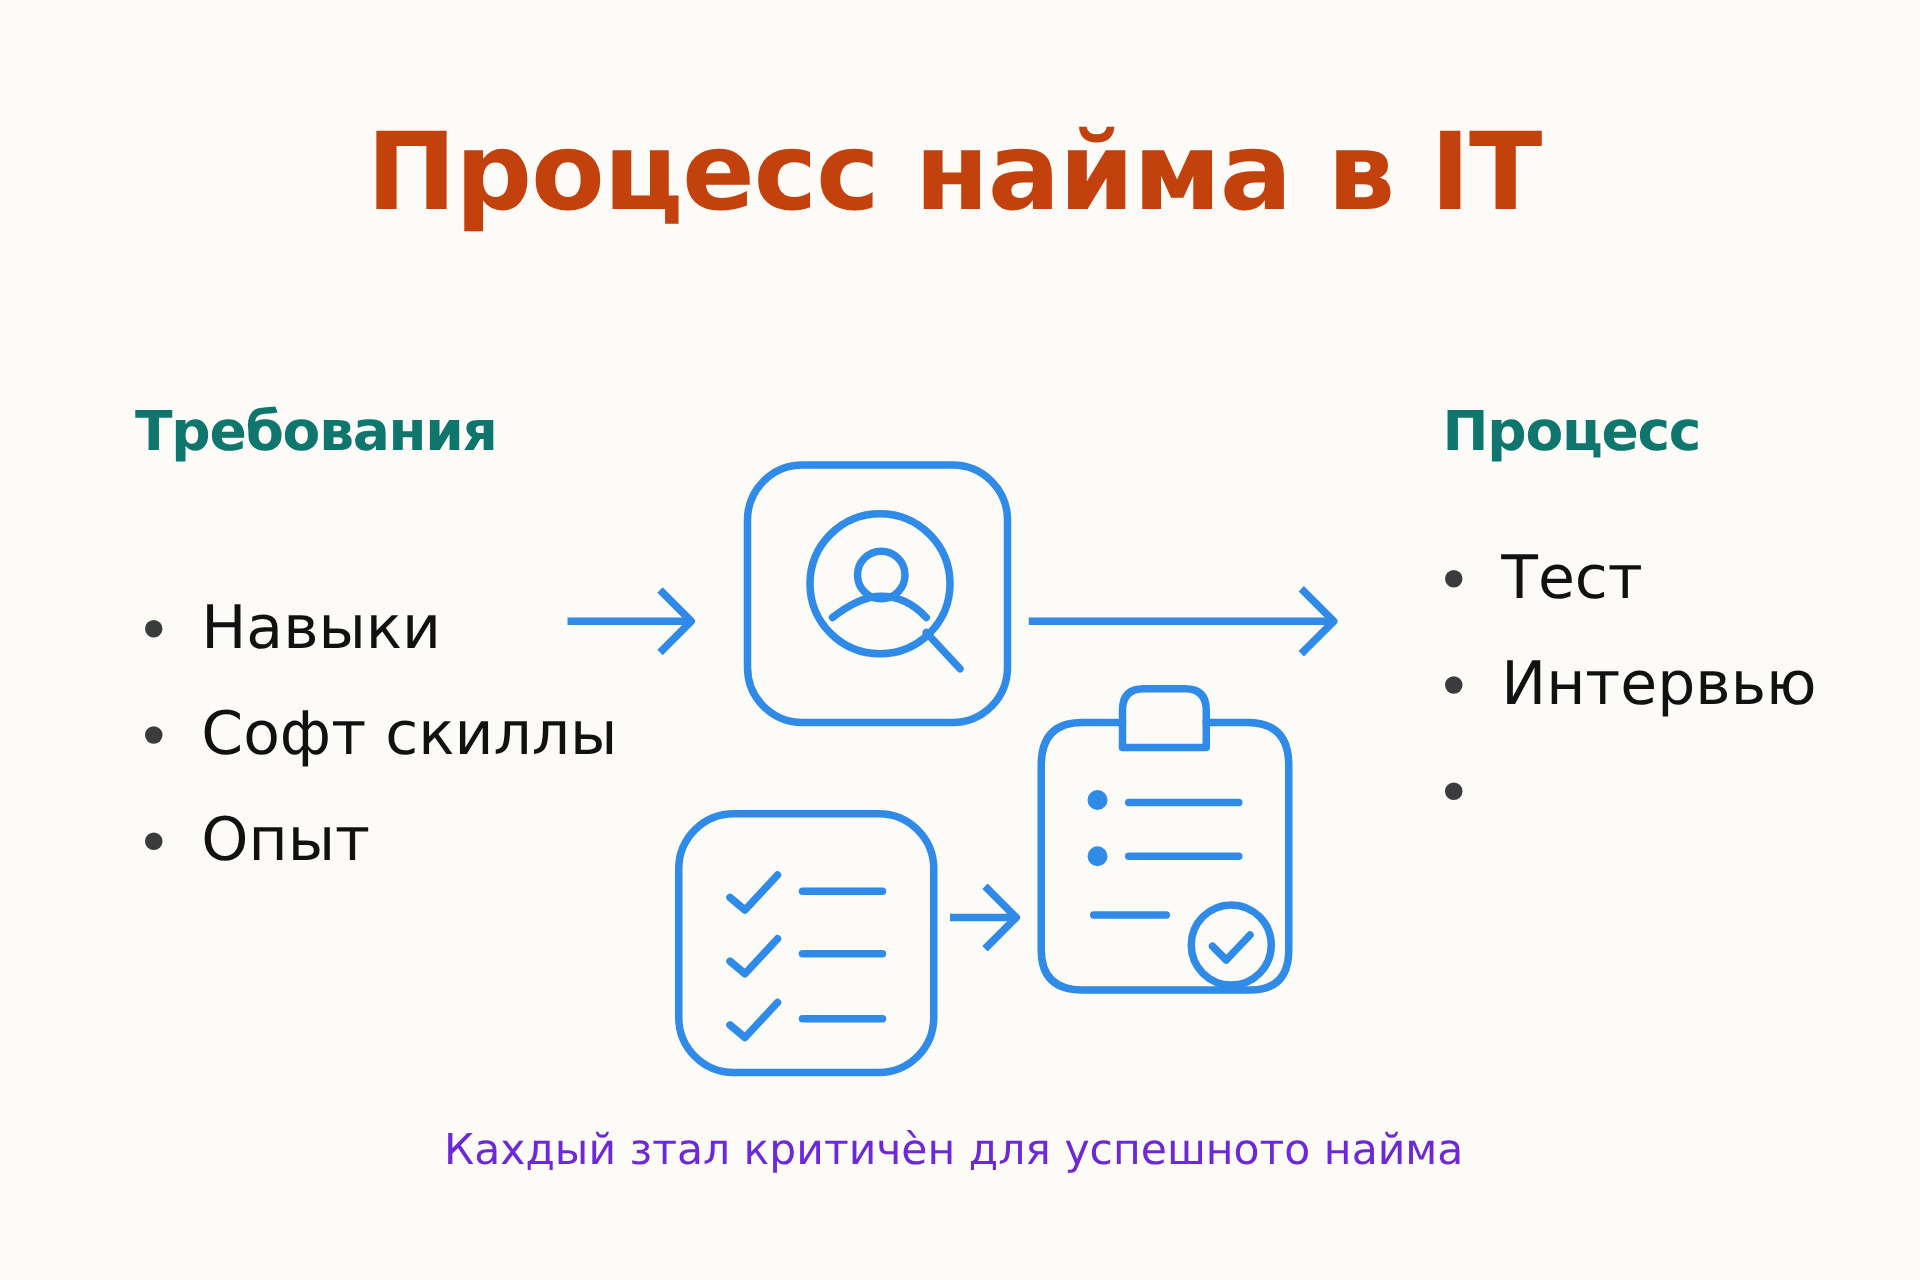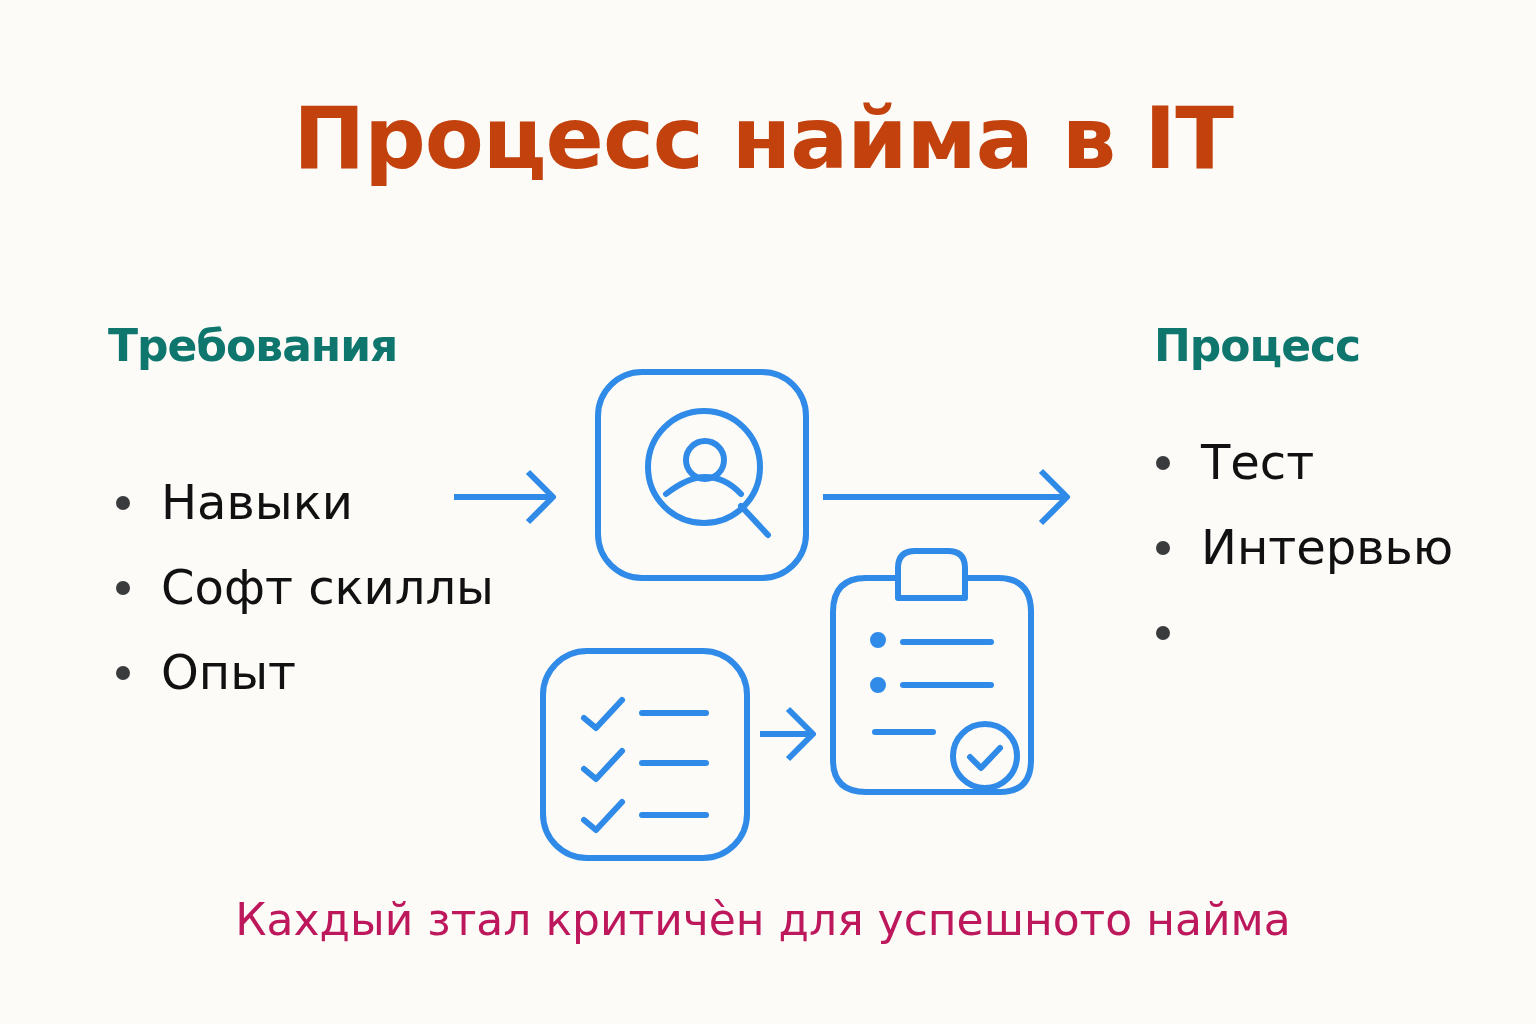--- a/index.html
+++ b/index.html
@@ -58,23 +58,23 @@
       height: 14px;
       border-radius: 50%;
       background: #3a3b3d;
     }
     .caption {
       position: absolute;
       left: 0;
       top: 898px;
       width: 1526px;
       text-align: center;
-      font-size: 44px;
+      font-size: 34px;
       line-height: 44px;
-      color: #be185d;
+      color: #6d28d9;
     }
     svg.diagram {
       position: absolute;
       left: 0;
       top: 0;
     }
   </style>
 </head>
 <body>
 

